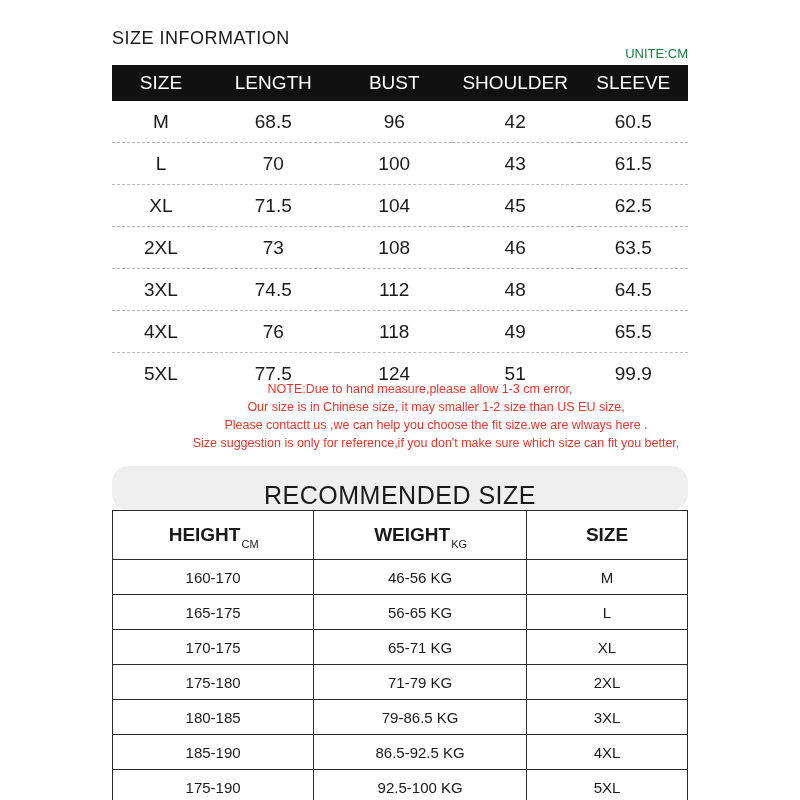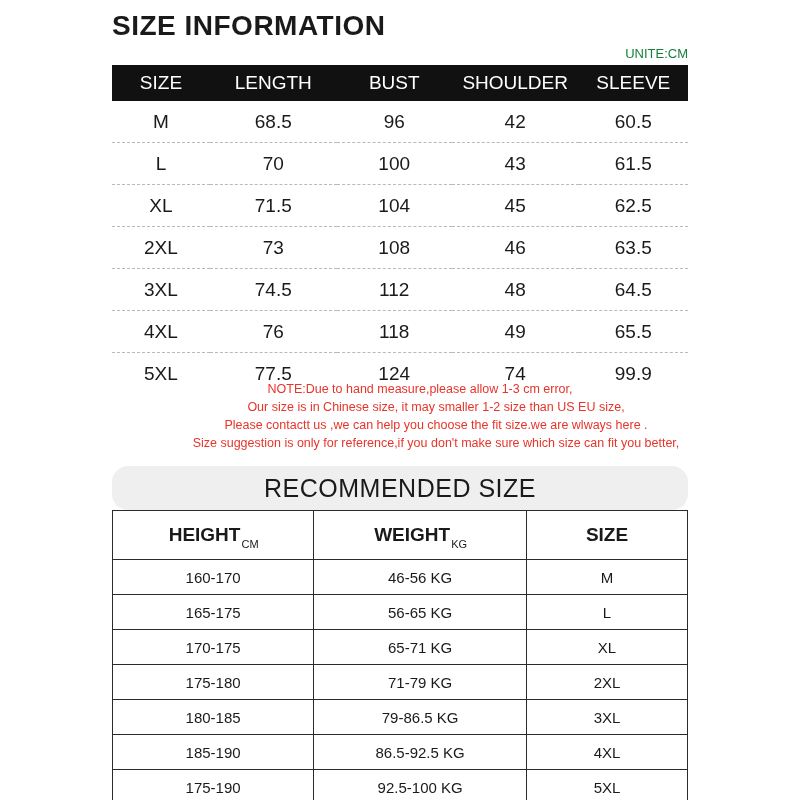--- a/index.html
+++ b/index.html
@@ -18,25 +18,25 @@
     position: relative;
     width: 800px;
     height: 800px;
     box-sizing: border-box;
   }
 
   
   .size-title {
     position: absolute;
     left: 112px;
-    top: 10px;
-    font-size: 28px;
+    top: 28px;
+    font-size: 18px;
     letter-spacing: 0.5px;
     color: #1a1a1a;
-    font-weight: 700;
+    font-weight: 400;
   }
   .unite {
     position: absolute;
     right: 112px;
     top: 46px;
     font-size: 13px;
     color: #15803d;
   }
 
   .size-table {
@@ -88,21 +88,21 @@
 
   
   .rec-banner {
     position: absolute;
     left: 112px;
     top: 466px;
     width: 576px;
     height: 44px;
     background: #efefef;
     display: flex;
-    align-items: center;
+    align-items: flex-end;
     justify-content: center;
     border-radius: 16px;
   }
   .rec-banner span {
     font-size: 25px;
     color: #1a1a1a;
     letter-spacing: 0.5px;
   }
 
   .rec-table {
@@ -205,21 +205,21 @@
         <td>4XL</td>
         <td>76</td>
         <td>118</td>
         <td>49</td>
         <td>65.5</td>
       </tr>
       <tr>
         <td>5XL</td>
         <td>77.5</td>
         <td>124</td>
-        <td>74</td>
+        <td>51</td>
         <td>99.9</td>
       </tr>
     </tbody>
   </table>
 
   <div class="notes">
     <div>NOTE:Due to hand measure,please allow 1-3 cm error,</div>
     <div class="indent">Our size is in Chinese size, it may smaller 1-2 size than US EU size,</div>
     <div class="indent">Please contactt us ,we can help you choose the fit size.we are wlways here .</div>
     <div class="indent">Size suggestion is only for reference,if you don't make sure which size can fit you better,</div>

